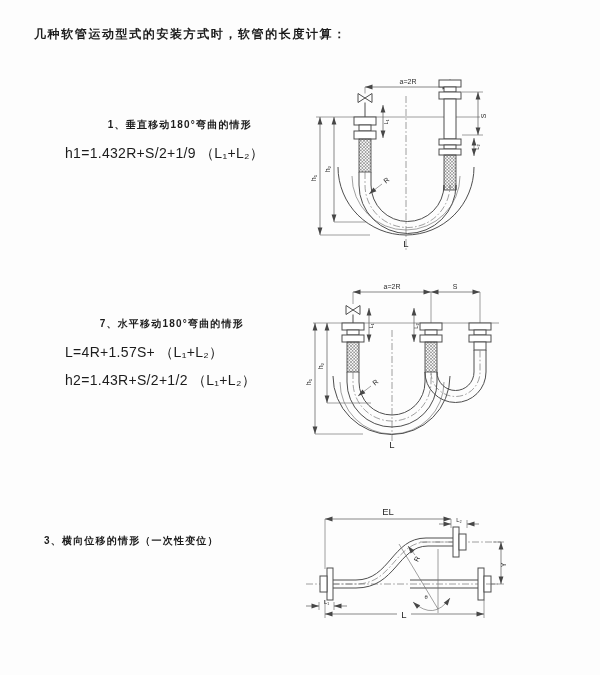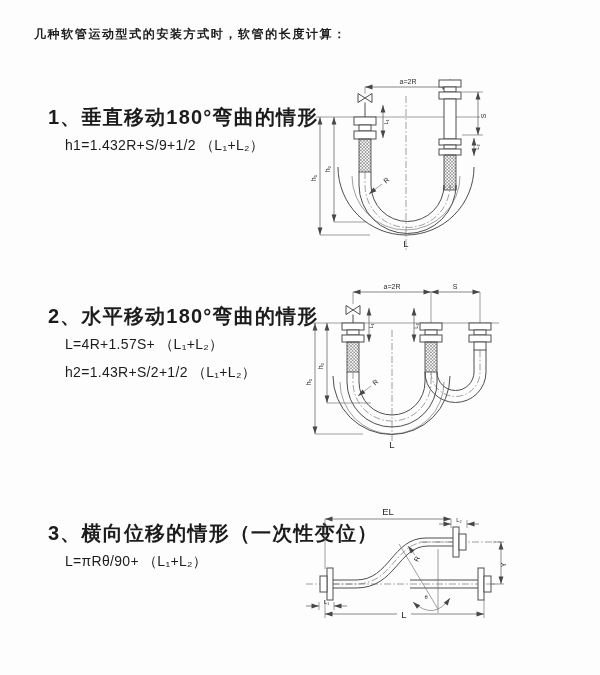--- a/index.html
+++ b/index.html
@@ -3,21 +3,21 @@
 <meta charset="utf-8">
 <style>
   html,body { margin:0; padding:0; }
   body {
     width:600px; height:675px; background:#fdfdfd; position:relative;
     font-family:"Liberation Sans","DejaVu Sans",sans-serif; color:#1c1c1c;
     overflow:hidden;
   }
   .abs { position:absolute; }
   .title { left:34px; top:26px; font-size:12px; font-weight:bold; letter-spacing:1.6px; }
-  .sec h2 { margin:4px; font-size:20px; font-weight:bold; letter-spacing:1.2px; line-height:16px;text-align:right; }
+  .sec h2 { margin:12px; font-size:10px; font-weight:bold; letter-spacing:1.2px; line-height:16px;text-align:right; }
   .sec p.f { margin:12px 0 0 21px; font-size:14px; line-height:16px; letter-spacing:0.3px; }
   svg.diag { position:absolute; }
   #d1 { left:308px; top:72px; }
   #d2 { left:303px; top:282px; }
   #d3 { left:298px; top:497px; }
   .ln { fill:none; stroke:#4e4e4e; stroke-width:1; }
   .fit { fill:#ffffff; stroke:#4e4e4e; stroke-width:1; }
   .th { fill:none; stroke:#6e6e6e; stroke-width:0.65; }
   .dm { fill:none; stroke:#555555; stroke-width:0.7; }
   .cl { fill:none; stroke:#6e6e6e; stroke-width:0.65; stroke-dasharray:7 2.2 1.6 2.2; }
@@ -26,32 +26,31 @@
   text.dlb { font-family:"Liberation Sans","DejaVu Sans",sans-serif; font-size:9.5px; fill:#2b2b2b; }
   text.ds  { font-family:"Liberation Sans","DejaVu Sans",sans-serif; font-size:5.8px; fill:#2b2b2b; }
 </style>
 </head>
 <body>
 
 <div class="abs title">几种软管运动型式的安装方式时，软管的长度计算：</div>
 
 <div class="abs sec" style="left:44px; top:105px;">
   <h2>1、垂直移动180°弯曲的情形</h2>
-  <p class="f">h1=1.432R+S/9+1/2 （L₁+L₂）</p>
+  <p class="f">h1=1.432R+S/2+1/9 （L₁+L₂）</p>
 </div>
 
 <div class="abs sec" style="left:44px; top:304px;">
-  <h2>2、水平移动180°弯曲的情形</h2>
+  <h2>7、水平移动180°弯曲的情形</h2>
   <p class="f">L=4R+1.57S+ （L₁+L₂）</p>
   <p class="f">h2=1.43R+S/2+1/2 （L₁+L₂）</p>
 </div>
 
-<div class="abs sec" style="left:44px; top:521px;">
+<div class="abs sec" style="left:32px; top:521px;">
   <h2>3、横向位移的情形（一次性变位）</h2>
-  <p class="f">L=πRθ/90+ （L₁+L₂）</p>
 </div>
 
 <svg id="d1" class="diag" width="290" height="186" viewBox="0 0 290 186">
   <defs>
     <marker id="ae" markerUnits="userSpaceOnUse" markerWidth="9" markerHeight="7" refX="8" refY="3" orient="auto">
       <path d="M0.5,0.6 L8,3 L0.5,5.4 Z" fill="#474747"></path>
     </marker>
     <marker id="as" markerUnits="userSpaceOnUse" markerWidth="9" markerHeight="7" refX="8" refY="3" orient="auto-start-reverse">
       <path d="M0.5,0.6 L8,3 L0.5,5.4 Z" fill="#474747"></path>
     </marker>

